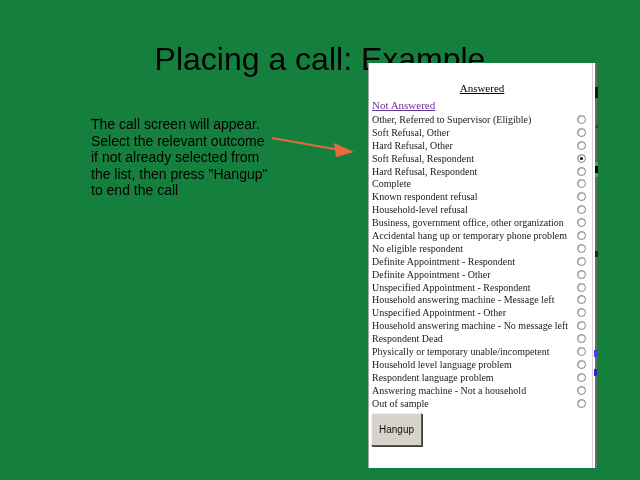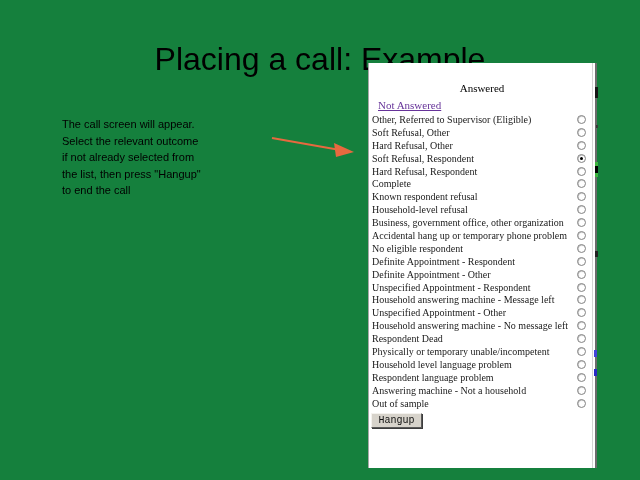--- a/index.html
+++ b/index.html
@@ -7,63 +7,63 @@
   .slide {
     position: relative; width: 640px; height: 480px; background: #15803d;
     font-family: "Liberation Sans", sans-serif;
   }
   .title {
     position: absolute; top: 41px; left: 0; width: 640px;
     text-align: center; font-size: 32px; color: #000; letter-spacing: 0px;
     font-family: "Liberation Sans", sans-serif; font-weight: 400;
   }
   .body-text {
-    position: absolute; left: 62px; top: 116px; width: 240px;
-    font-size: 11px; line-height: 16.5px; color: #000;
+    position: absolute; left: 91px; top: 116px; width: 240px;
+    font-size: 14px; line-height: 16.5px; color: #000;
     white-space: pre-line;
   }
   .arrow-svg { position: absolute; left: 268px; top: 130px; }
   .panel {
     position: absolute; left: 368px; top: 63px; width: 229px; height: 405px;
     border-left: 1px solid #a8a8a8; border-right: 2px solid #6b6b6b;
     background: #fff;
     font-family: "Liberation Serif", serif;
   }
   .panel-inner-line {
     position: absolute; top: 0; right: 2px; width: 1px; height: 100%;
     background: #d4d4d4;
   }
   .panel-header {
     margin-top: 19px; text-align: center; font-size: 11px; color: #000;
-    height: 13px; line-height: 13px;
+    height: 13px; line-height: 13px; text-decoration: underline;
   }
   .not-answered {
-    display: inline-block; margin-left: 9px; font-size: 11px; height: 13px;
+    display: inline-block; margin-left: 3px; font-size: 11px; height: 13px;
     line-height: 13px; text-decoration: underline; cursor: pointer;
   }
   .outcome-list { margin-top: 0px; }
   .row {
     display: flex; justify-content: space-between; align-items: center;
     height: 12.9px; padding-left: 3px; padding-right: 9px;
   }
   .lbl { font-size: 10px; color: #1a1a1a; white-space: nowrap; }
   .radio {
     flex: 0 0 auto; width: 9px; height: 9px; border: 1px solid #848484;
     border-radius: 50%; background: #fff;
     box-shadow: inset 0.5px 0.5px 1px rgba(0,0,0,0.35);
     position: relative; cursor: pointer;
   }
   .row.checked .radio::after {
     content: ""; position: absolute; left: 2px; top: 2px; width: 3px; height: 3px;
     border-radius: 50%; background: #000;
   }
   .hangup-btn {
-    margin: 4px 0 0 2px; width: 51px; height: 15px;
+    margin: 4px 0 0 2px; width: 51px; height: 33px;
     background: #d7d3cb; color: #111; font-size: 10px;
-    font-family: Liberation Mono, monospace;
+    font-family: Liberation Sans, sans-serif;
     border: 1px solid #5a5a5a;
     border-top: 1px solid #f4f2ee; border-left: 1px solid #f4f2ee;
     box-shadow: 1px 1px 0 #3c3c3c; cursor: pointer; line-height: 11px;
     text-align: center;
   }
   .speck { position: absolute; }
 </style>
 </head>
 <body>
 

